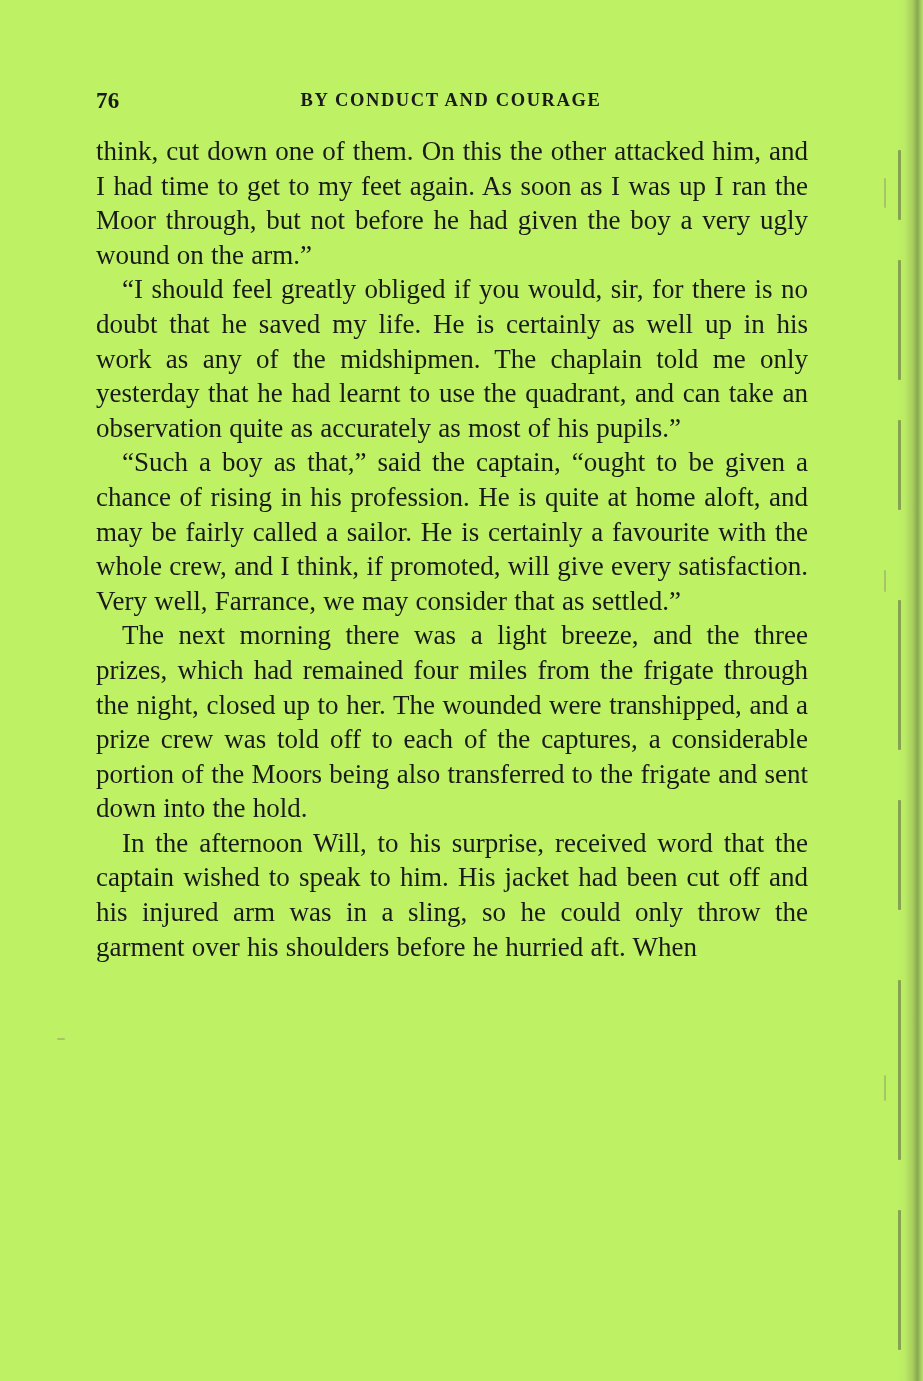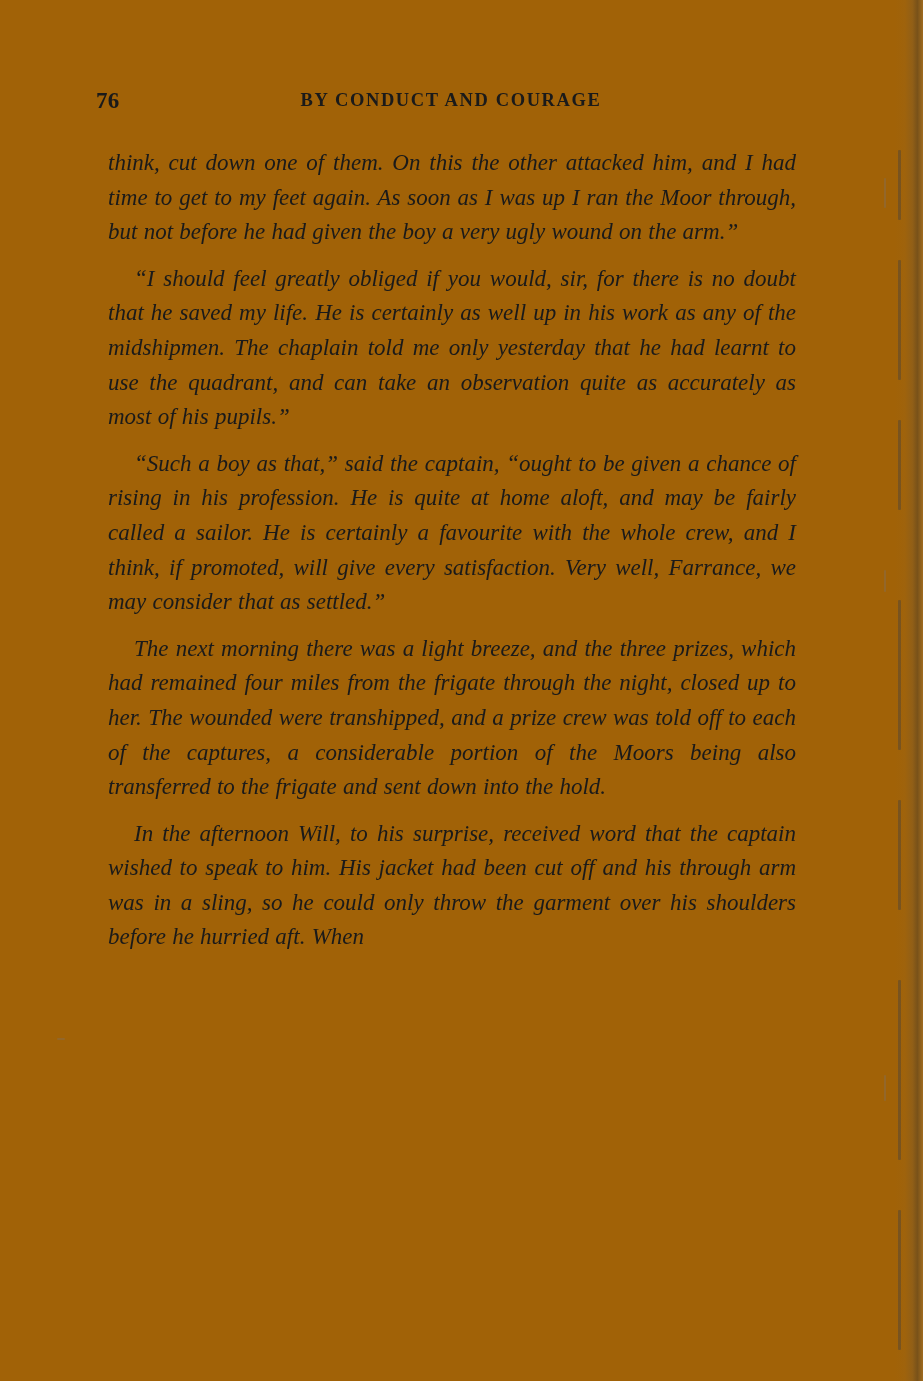--- a/index.html
+++ b/index.html
@@ -13,21 +13,21 @@
     position: relative;
     font-family: "Liberation Serif", serif;
     color: #1a1a1a;
     overflow: hidden;
   }
   .page {
     position: absolute;
     top: 0; left: 0;
     width: 923px;
     height: 1381px;
-    background: #a16207;
+    background: #bef264;
   }
   
   .gutter {
     position: absolute;
     top: 0;
     right: 0;
     width: 28px;
     height: 1381px;
     background: linear-gradient(to right,
         rgba(255,255,255,0) 0%,
@@ -80,30 +80,29 @@
     letter-spacing: 1.6px;
     font-weight: 600;
   }
   .body-text {
     position: absolute;
     top: 134px;
     left: 96px;
     width: 712px;
   }
   p.para {
-    margin: 12px;
-    font-size: 23px;
+    margin: 0;
+    font-size: 27px;
     line-height: 34.6px;
     text-align: justify;
     text-justify: inter-word;
     -webkit-hyphens: none;
     hyphens: none;
     text-indent: 0;
     word-spacing: 0.5px;
-    font-style: italic;
   }
   p.indent {
     text-indent: 26px;
   }
 </style>
 </head>
 <body>
 
 <div class="page">
 
@@ -126,17 +125,17 @@
     <div class="header">
       <span class="folio">76</span>
       <span class="running-head">BY CONDUCT AND COURAGE</span>
     </div>
 
     <div class="body-text">
       <p class="para">think, cut down one of them. On this the other attacked him, and I had time to get to my feet again. As soon as I was up I ran the Moor through, but not before he had given the boy a very ugly wound on the arm.”</p>
       <p class="para indent">“I should feel greatly obliged if you would, sir, for there is no doubt that he saved my life. He is certainly as well up in his work as any of the midshipmen. The chaplain told me only yesterday that he had learnt to use the quadrant, and can take an observation quite as accurately as most of his pupils.”</p>
       <p class="para indent">“Such a boy as that,” said the captain, “ought to be given a chance of rising in his profession. He is quite at home aloft, and may be fairly called a sailor. He is certainly a favourite with the whole crew, and I think, if promoted, will give every satisfaction. Very well, Farrance, we may consider that as settled.”</p>
       <p class="para indent">The next morning there was a light breeze, and the three prizes, which had remained four miles from the frigate through the night, closed up to her. The wounded were transhipped, and a prize crew was told off to each of the captures, a considerable portion of the Moors being also transferred to the frigate and sent down into the hold.</p>
-      <p class="para indent">In the afternoon Will, to his surprise, received word that the captain wished to speak to him. His jacket had been cut off and his through arm was in a sling, so he could only throw the garment over his shoulders before he hurried aft. When</p>
+      <p class="para indent">In the afternoon Will, to his surprise, received word that the captain wished to speak to him. His jacket had been cut off and his injured arm was in a sling, so he could only throw the garment over his shoulders before he hurried aft. When</p>
     </div>
 
   </div>
 </div>
 
 </body></html>

